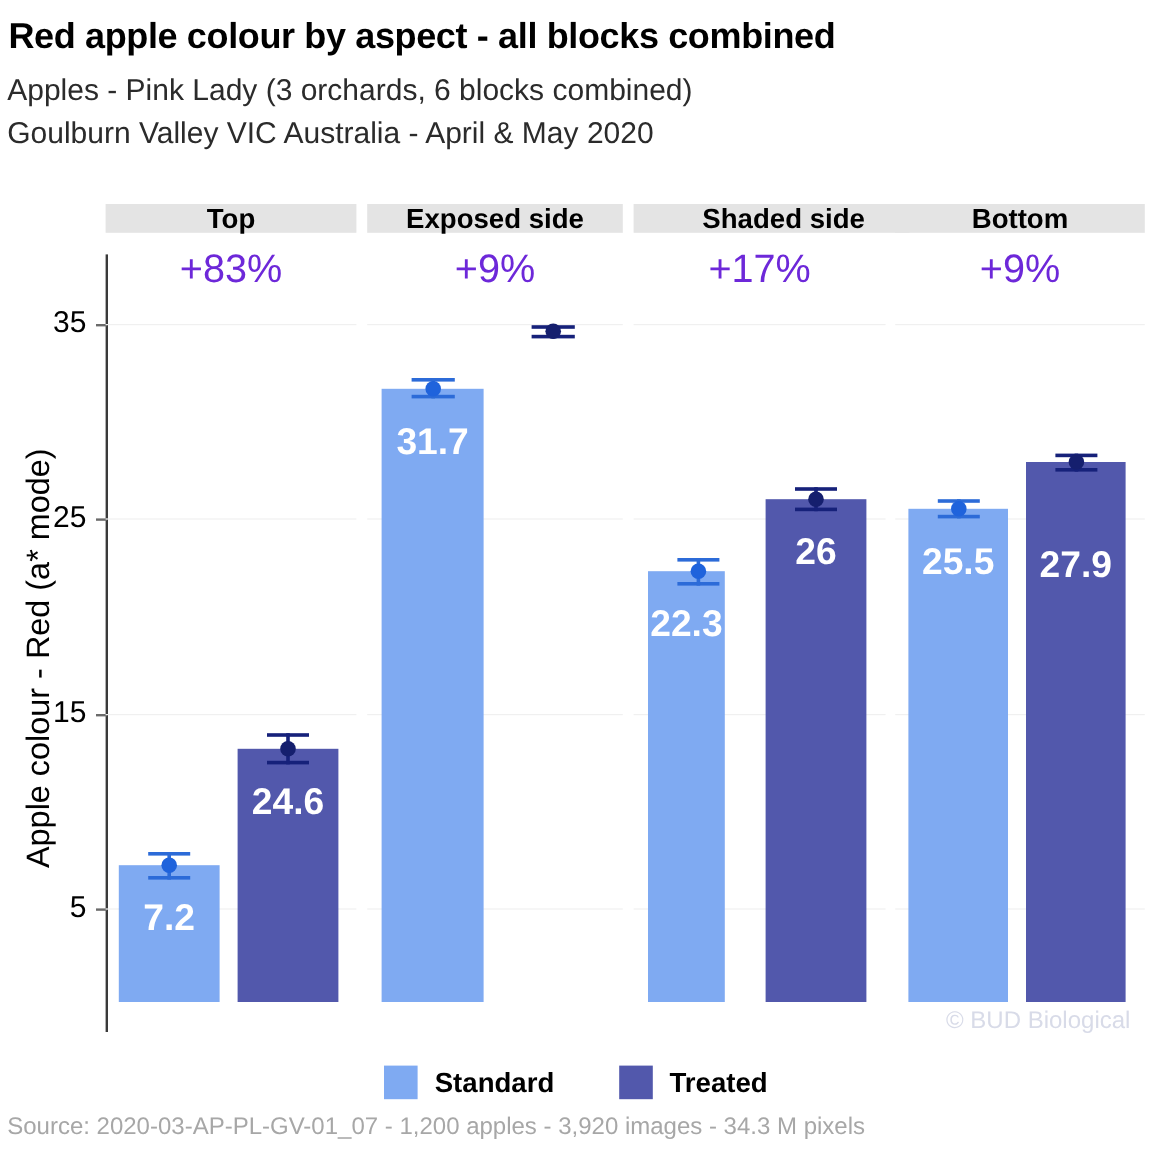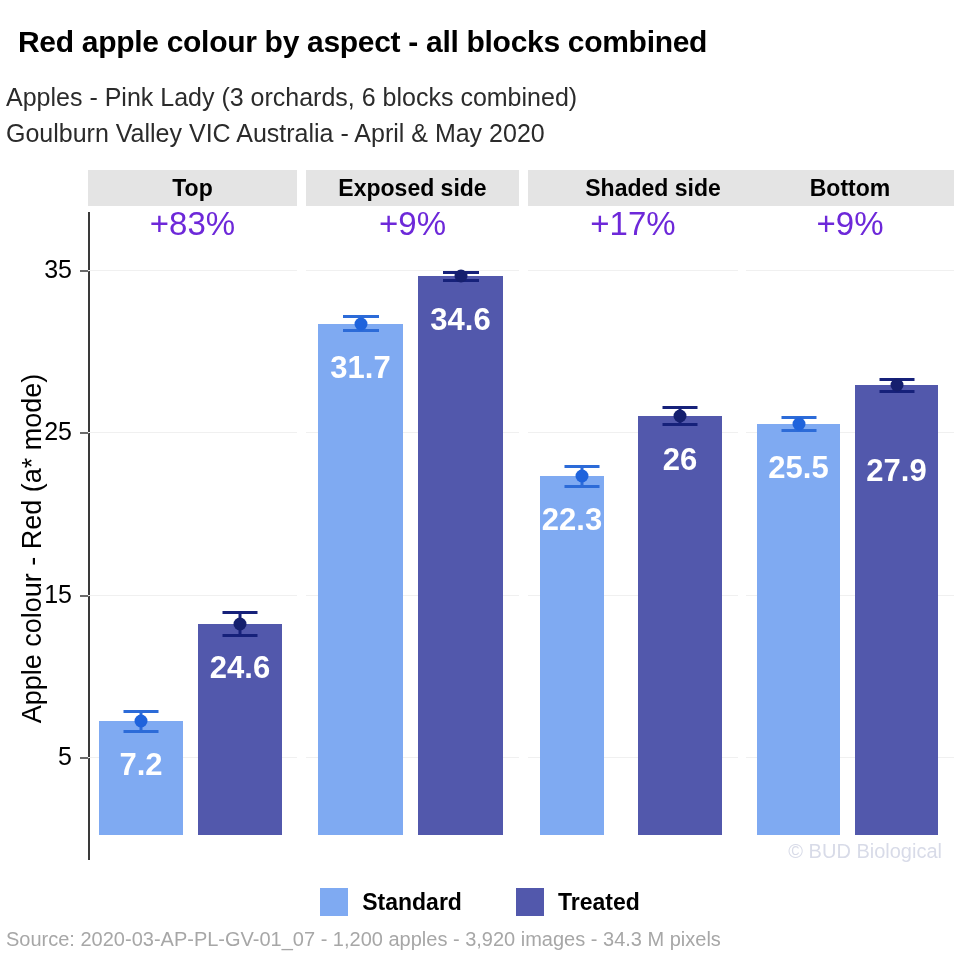--- a/index.html
+++ b/index.html
@@ -16,21 +16,21 @@
     position: relative;
   }
 
   
   #title-block { position: absolute; left: 6px; top: 0px; width: 948px; }
   #chart-title {
     font-size: 30px;
     font-weight: bold;
     letter-spacing: -0.3px;
     line-height: 40px;
-    margin: 12px;
+    margin: 1px;
     padding-top: 10px;
     white-space: nowrap;
   }
   #chart-subtitle {
     font-size: 25px;
     font-weight: normal;
     color: #2b2b2b;
     line-height: 33px;
     margin: 0;
     padding-top: 7px;
@@ -94,21 +94,21 @@
   .gridline {
     position: absolute;
     height: 1px;
     background: #f0f0f0;
   }
 
   
   .facet-strip {
     position: absolute;
     top: 170px;
-    height: 36px;
+    height: 24px;
     background: #e4e4e4;
     display: flex;
     align-items: center;
     justify-content: center;
     font-size: 23px;
     font-weight: bold;
     color: #000;
   }
   .facet-pct {
     position: absolute;
@@ -286,23 +286,20 @@
       <div class="panel" style="left: 306px; width: 213px;">
         <div class="bar bar-standard" style="left: 12px; width: 85px; height: 511.43px; bottom: auto; top: 111.57px;">
           <div class="bar-value" style="top: 28px;">31.7</div>
         </div>
         <div class="errbar err-standard" style="left: 12px; width: 85px; top: 103.453px; height: 16.2333px;">
           <div class="whisk" style="top: 0px; width: 36px;"></div>
           <div class="whisk" style="bottom: 0px; width: 36px;"></div>
           <div class="stem" style="top: 0px; height: 100%;"></div>
           <div class="dot" style="top: 8.11667px;"></div>
         </div>
-        <div class="bar bar-treated" style="left: 112px; width: 85px; height: 558.507px; bottom: auto; top: 64.4933px;">
-          <div class="bar-value" style="top: 28px;">34.6</div>
-        </div>
         <div class="errbar err-treated" style="left: 112px; width: 85px; top: 58.8117px; height: 11.3633px;">
           <div class="whisk" style="top: 0px; width: 36px;"></div>
           <div class="whisk" style="bottom: 0px; width: 36px;"></div>
           <div class="stem" style="top: 0px; height: 100%;"></div>
           <div class="dot" style="top: 5.68167px;"></div>
         </div>
       </div>
       <div class="panel" style="left: 528px; width: 210px;">
         <div class="bar bar-standard" style="left: 12px; width: 64px; height: 358.837px; bottom: auto; top: 264.163px;">
           <div class="bar-value" style="top: 28px;">22.3</div>

